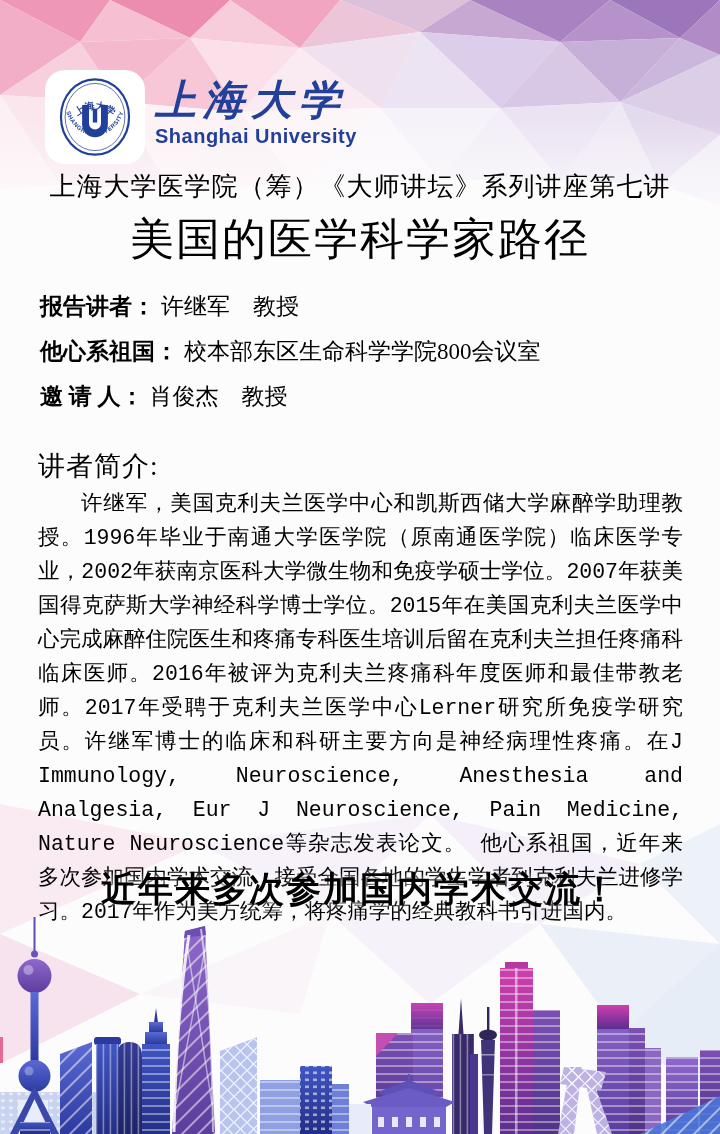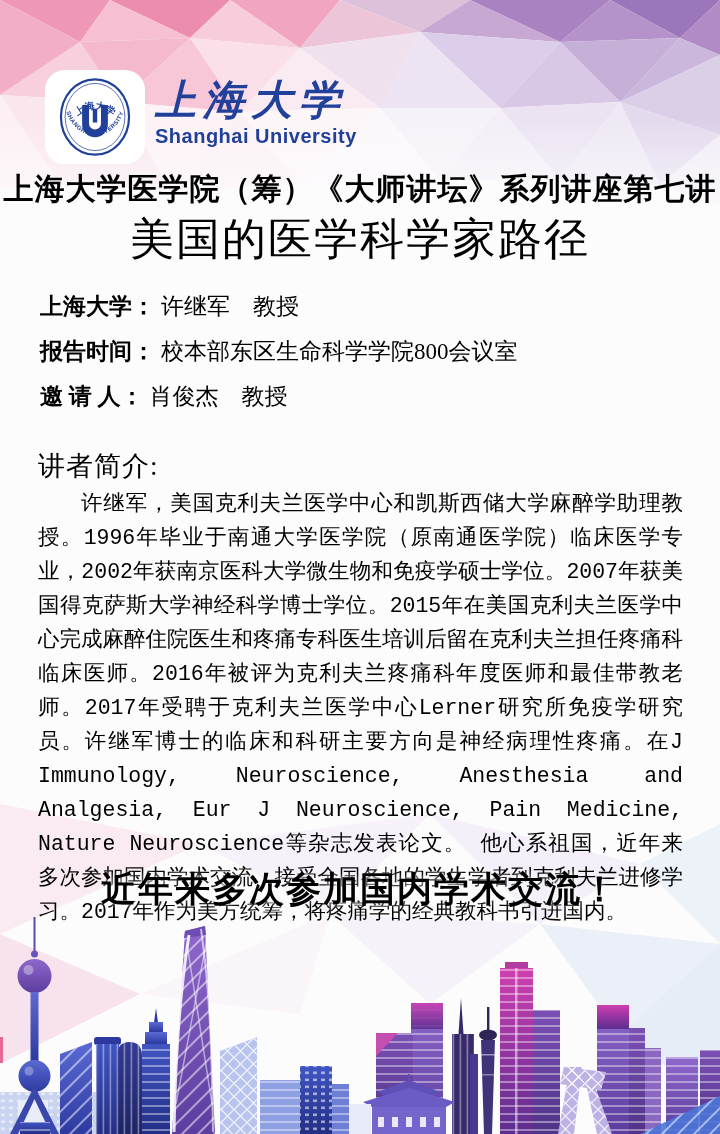--- a/index.html
+++ b/index.html
@@ -8,21 +8,21 @@
   .bg{position:absolute;left:0;pointer-events:none;}
   .bg-top{top:0;}
   .bg-bottom{bottom:0;}
   .content{position:absolute;inset:0;z-index:2;}
   .logo-row{position:absolute;left:45px;top:70px;display:flex;align-items:flex-start;gap:10px;}
   .seal-card{width:100px;height:94px;background:#ffffff;border-radius:20px;display:flex;align-items:center;justify-content:center;}
   .logo-text{padding-top:8px;}
   .logo-zh{font-size:41px;font-weight:bold;color:#21409a;letter-spacing:7px;line-height:1.1;font-style:italic;}
   .logo-en{font-size:20px;font-weight:bold;color:#21409a;letter-spacing:0.5px;margin-top:2px;
            font-family:"Liberation Sans","DejaVu Sans",sans-serif;}
-  .series{position:absolute;top:169px;left:0;width:100%;text-align:center;font-size:30px;font-weight:bold;letter-spacing:1px;}
+  .series{position:absolute;top:169px;left:0;width:100%;text-align:center;font-size:26px;font-weight:normal;letter-spacing:1px;}
   .main-title{position:absolute;top:210px;left:0;width:100%;margin:0;text-align:center;font-size:44px;font-weight:400;
               letter-spacing:2px;font-family:"Liberation Sans","DejaVu Sans",sans-serif;}
   .details{position:absolute;top:291px;left:40px;font-size:23px;}
   .detail-row{margin-bottom:14px;white-space:nowrap;}
   .detail-label{font-weight:bold;}
   .detail-value{margin-left:6px;}
   .bio-heading{position:absolute;top:448px;left:38px;font-size:27px;font-weight:normal;letter-spacing:1px;}
   .bio-paragraph{position:absolute;top:487px;left:38px;width:645px;margin:0;font-size:21.5px;line-height:34px;
                  text-align:justify;text-indent:2em;font-family:Liberation Mono, monospace;}
   .welcome{position:absolute;top:866px;left:0;width:100%;text-align:center;font-size:35px;font-weight:bold;
@@ -288,24 +288,24 @@
         <div class="logo-zh">上海大学</div>
         <div class="logo-en">Shanghai University</div>
       </div>
     </div>
 
     <div class="series">上海大学医学院（筹）《大师讲坛》系列讲座第七讲</div>
     <h1 class="main-title">美国的医学科学家路径</h1>
 
     <div class="details">
       <div class="detail-row">
-        <span class="detail-label">上海大学：</span><span class="detail-value">许继军　教授</span>
+        <span class="detail-label">报告讲者：</span><span class="detail-value">许继军　教授</span>
       </div>
       <div class="detail-row">
-        <span class="detail-label">报告时间：</span><span class="detail-value">校本部东区生命科学学院800会议室</span>
+        <span class="detail-label">他心系祖国：</span><span class="detail-value">校本部东区生命科学学院800会议室</span>
       </div>
       <div class="detail-row">
         <span class="detail-label">邀 请 人：</span><span class="detail-value">肖俊杰　教授</span>
       </div>
     </div>
 
     <div class="bio-heading">讲者简介:</div>
     <p class="bio-paragraph">许继军，美国克利夫兰医学中心和凯斯西储大学麻醉学助理教授。1996年毕业于南通大学医学院（原南通医学院）临床医学专业，2002年获南京医科大学微生物和免疫学硕士学位。2007年获美国得克萨斯大学神经科学博士学位。2015年在美国克利夫兰医学中心完成麻醉住院医生和疼痛专科医生培训后留在克利夫兰担任疼痛科临床医师。2016年被评为克利夫兰疼痛科年度医师和最佳带教老师。2017年受聘于克利夫兰医学中心Lerner研究所免疫学研究员。许继军博士的临床和科研主要方向是神经病理性疼痛。在J Immunology, Neuroscience, Anesthesia and Analgesia, Eur J Neuroscience, Pain Medicine, Nature Neuroscience等杂志发表论文。 他心系祖国，近年来多次参加国内学术交流，接受全国各地的学生学者到克利夫兰进修学习。2017年作为美方统筹，将疼痛学的经典教科书引进国内。</p>
 
     <div class="welcome">近年来多次参加国内学术交流！</div>

